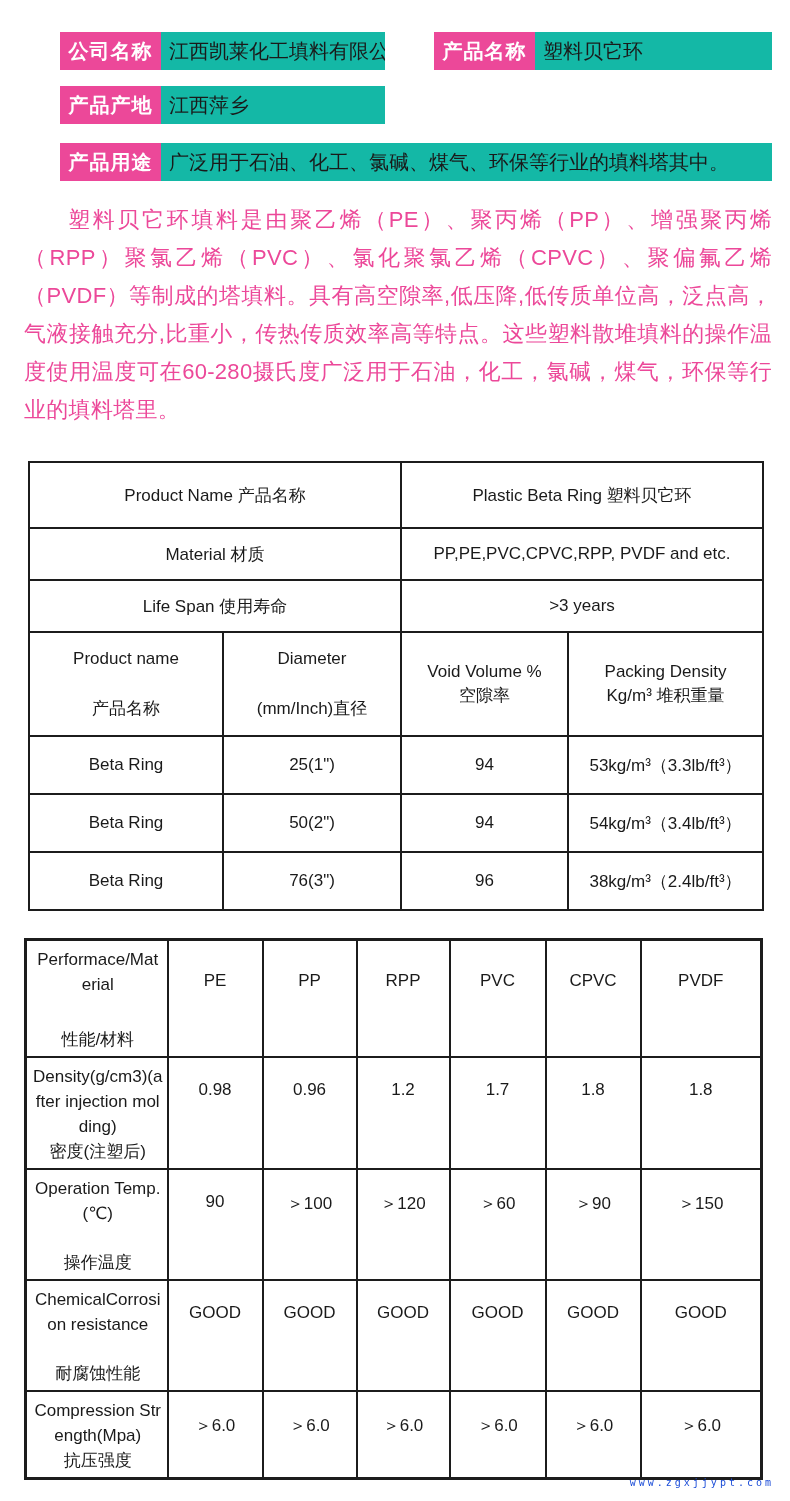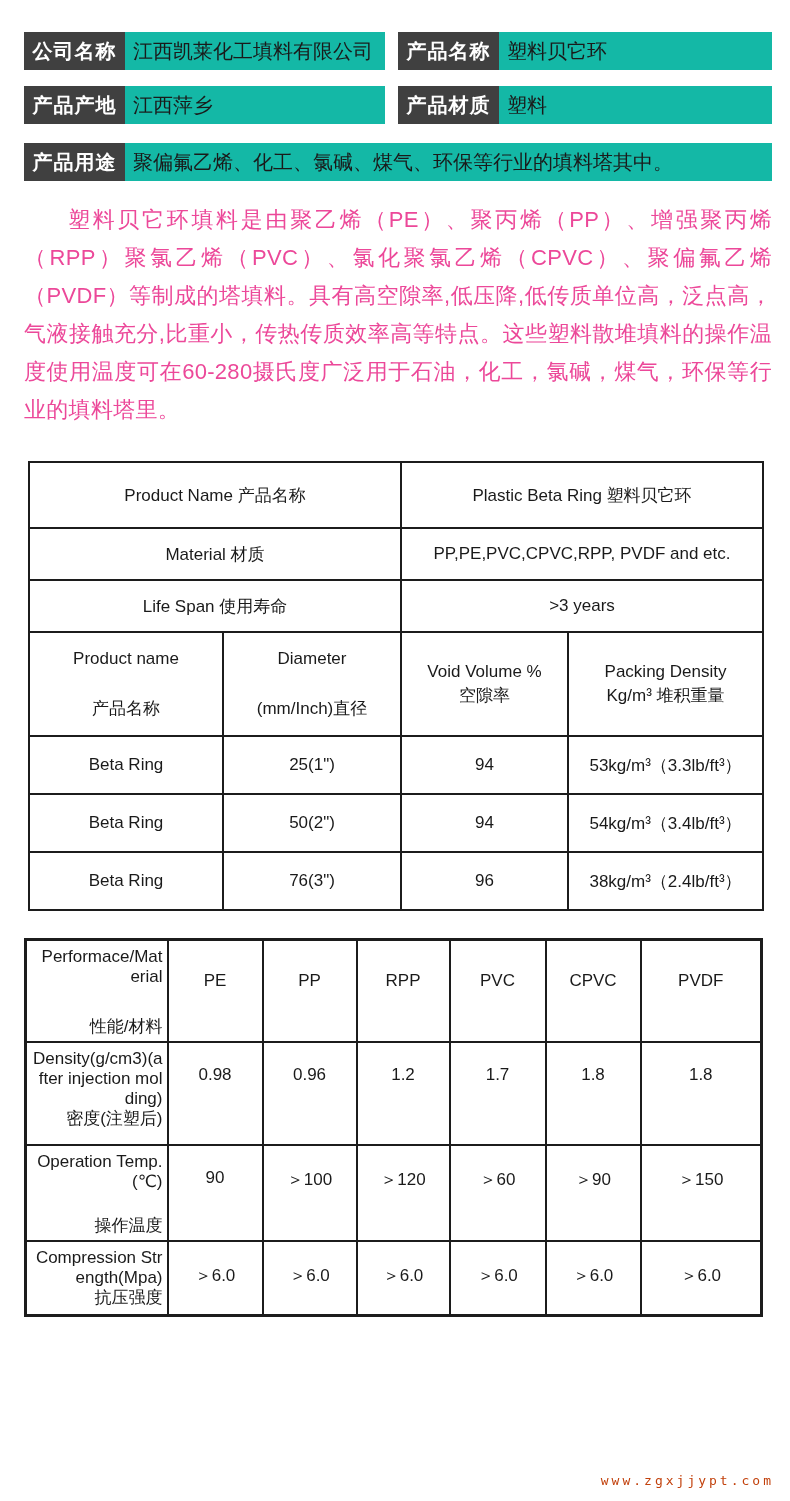--- a/index.html
+++ b/index.html
@@ -17,25 +17,26 @@
   .info-grid {
     display: grid;
     grid-template-columns: 361px 1fr;
     column-gap: 13px;
     row-gap: 16px;
     width: 748px;
   }
   .info-row { display: flex; height: 38px; }
   .info-row.full { grid-column: 1 / -1; margin-top: 3px; border-radius: 9px; }
   .info-label {
-    background: #404040; color: #ffffff;
+    background: #ec4899; color: #ffffff;
     font-weight: bold; font-size: 20px;
     width: 101px; flex-shrink: 0;
     display: flex; align-items: center; justify-content: center;
     letter-spacing: 1px;
+    margin-left: 36px;
   }
   .info-value {
     background: #14b8a6; flex: 1;
     display: flex; align-items: center;
     padding-left: 8px;
     font-size: 20px;
     white-space: nowrap; overflow: hidden;
   }
 
   
@@ -66,66 +67,62 @@
 
   
   .perf { margin: 27px 0 0 0; width: 736px; border: 3px solid #1c1c1c; }
   .perf td { padding: 4px 5px; }
   .perf .r-head { height: 95px; }
   .perf .r-density { height: 103px; }
   .perf .r-temp { height: 90px; }
   .perf .r-chem { height: 96px; }
   .perf .r-comp { height: 74px; }
   .perf .lbl {
-    text-align: right; vertical-align: top;
+    text-align: center; vertical-align: top;
     padding: 6px 4px 4px 6px;
-    line-height: 20px;
+    line-height: 25px;
   }
   .perf .lbl .en { display: block; overflow-wrap: anywhere; word-break: break-all; }
   .perf .lbl .zh { display: block; }
   .perf .lbl .zh.gap    { margin-top: 24px; }
   .perf .lbl .zh.gap-lg { margin-top: 30px; }
   .perf .val { vertical-align: top; padding-top: 22px; }
   .perf .mat { vertical-align: top; padding-top: 30px; }
 
   
   .footer {
     position: absolute;
     right: 16px; bottom: 13px;
     font-family: "DejaVu Sans Mono", "Liberation Mono", monospace;
-    font-size: 13px;
+    font-size: 10px;
     letter-spacing: 3px;
-    color: #c2410c;
+    color: #1d4ed8;
   }
 </style>
 </head>
 <body>
 
 <div class="page">
 
   <div class="info-grid">
     <div class="info-row">
       <div class="info-label">公司名称</div>
       <div class="info-value">江西凯莱化工填料有限公司</div>
     </div>
     <div class="info-row">
       <div class="info-label">产品名称</div>
       <div class="info-value">塑料贝它环</div>
     </div>
     <div class="info-row">
       <div class="info-label">产品产地</div>
       <div class="info-value">江西萍乡</div>
     </div>
-    <div class="info-row">
-      <div class="info-label">产品材质</div>
-      <div class="info-value">塑料</div>
-    </div>
     <div class="info-row full">
       <div class="info-label">产品用途</div>
-      <div class="info-value">聚偏氟乙烯、化工、氯碱、煤气、环保等行业的填料塔其中。</div>
+      <div class="info-value">广泛用于石油、化工、氯碱、煤气、环保等行业的填料塔其中。</div>
     </div>
   </div>
 
   <p class="intro">塑料贝它环填料是由聚乙烯（PE）、聚丙烯（PP）、增强聚丙烯（RPP）聚氯乙烯（PVC）、氯化聚氯乙烯（CPVC）、聚偏氟乙烯（PVDF）等制成的塔填料。具有高空隙率,低压降,低传质单位高，泛点高，气液接触充分,比重小，传热传质效率高等特点。这些塑料散堆填料的操作温度使用温度可在60-280摄氏度广泛用于石油，化工，氯碱，煤气，环保等行业的填料塔里。</p>
 
   <table class="spec">
     <colgroup>
         <col style="width:194px">
         <col style="width:178px">
         <col style="width:167px">
@@ -223,20 +220,32 @@
         <span class="en">Operation Temp.(℃)</span>
         <span class="zh gap">操作温度</span>
       </td>
       <td class="val">90</td>
       <td class="val">＞100</td>
       <td class="val">＞120</td>
       <td class="val">＞60</td>
       <td class="val">＞90</td>
       <td class="val">＞150</td>
     </tr>
+    <tr class="r-chem">
+      <td class="lbl">
+        <span class="en">ChemicalCorrosion resistance</span>
+        <span class="zh gap">耐腐蚀性能</span>
+      </td>
+      <td class="val">GOOD</td>
+      <td class="val">GOOD</td>
+      <td class="val">GOOD</td>
+      <td class="val">GOOD</td>
+      <td class="val">GOOD</td>
+      <td class="val">GOOD</td>
+    </tr>
     <tr class="r-comp">
       <td class="lbl">
         <span class="en">Compression Strength(Mpa)</span>
         <span class="zh">抗压强度</span>
       </td>
       <td class="val">＞6.0</td>
       <td class="val">＞6.0</td>
       <td class="val">＞6.0</td>
       <td class="val">＞6.0</td>
       <td class="val">＞6.0</td>

